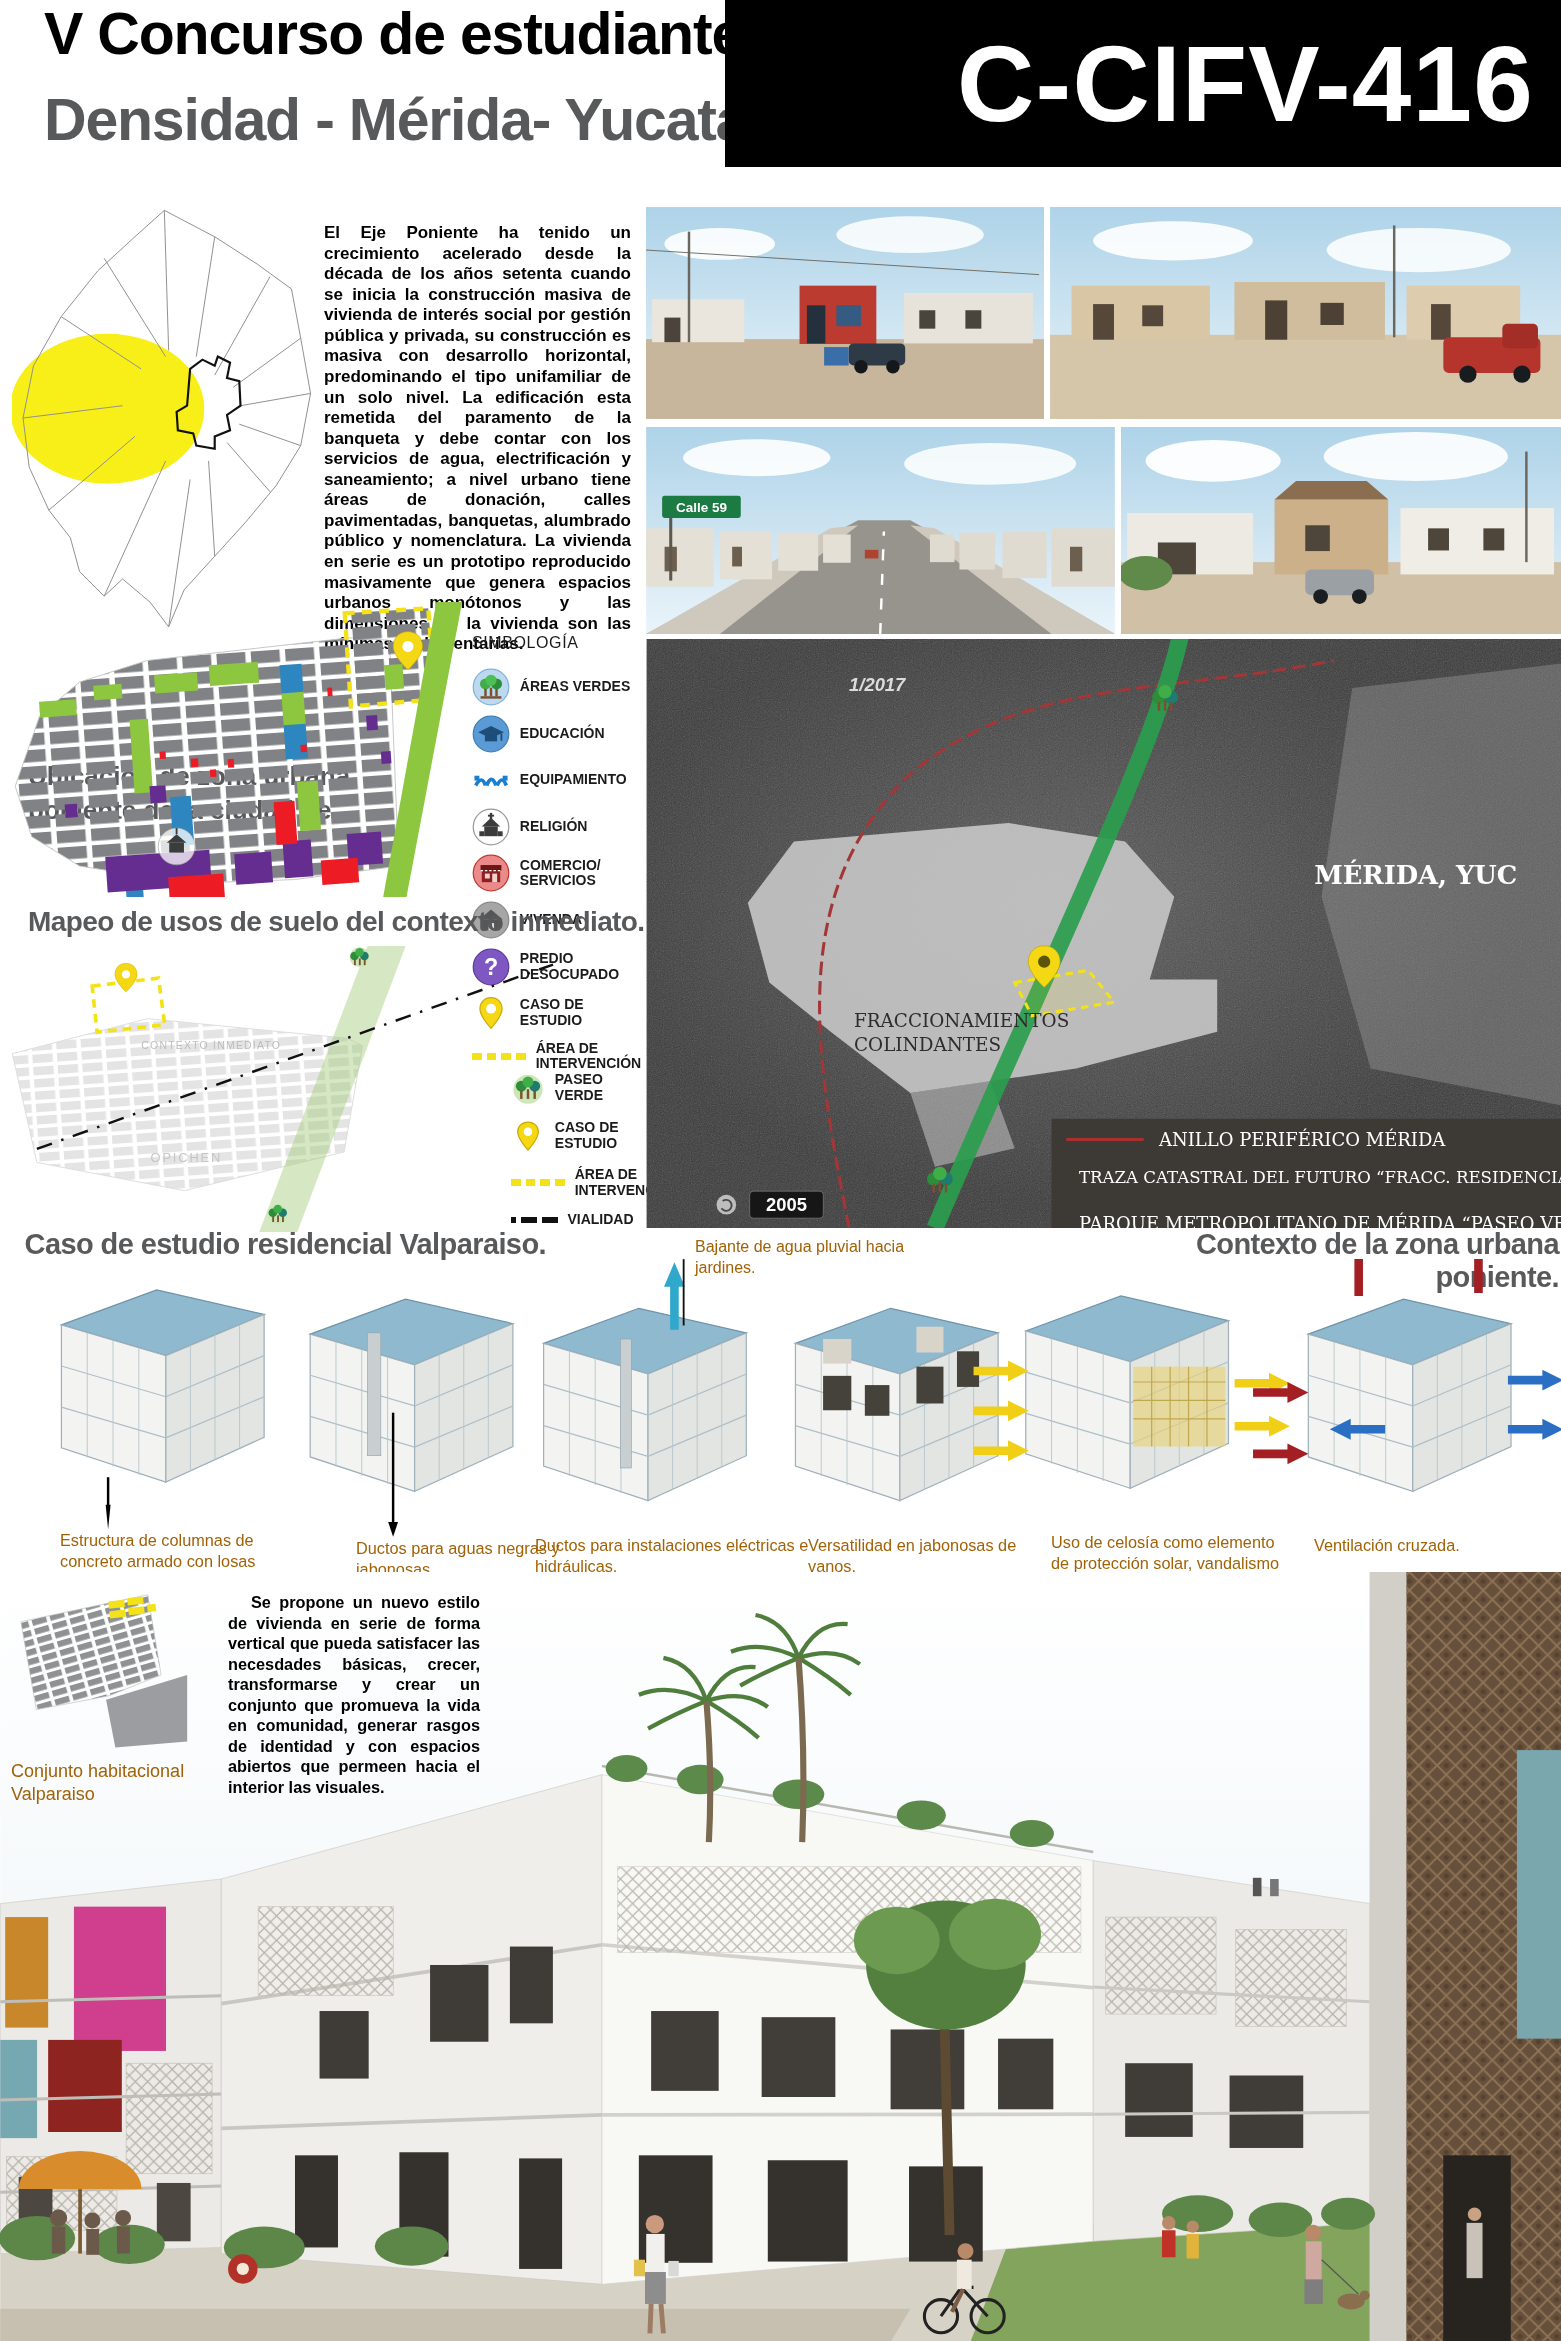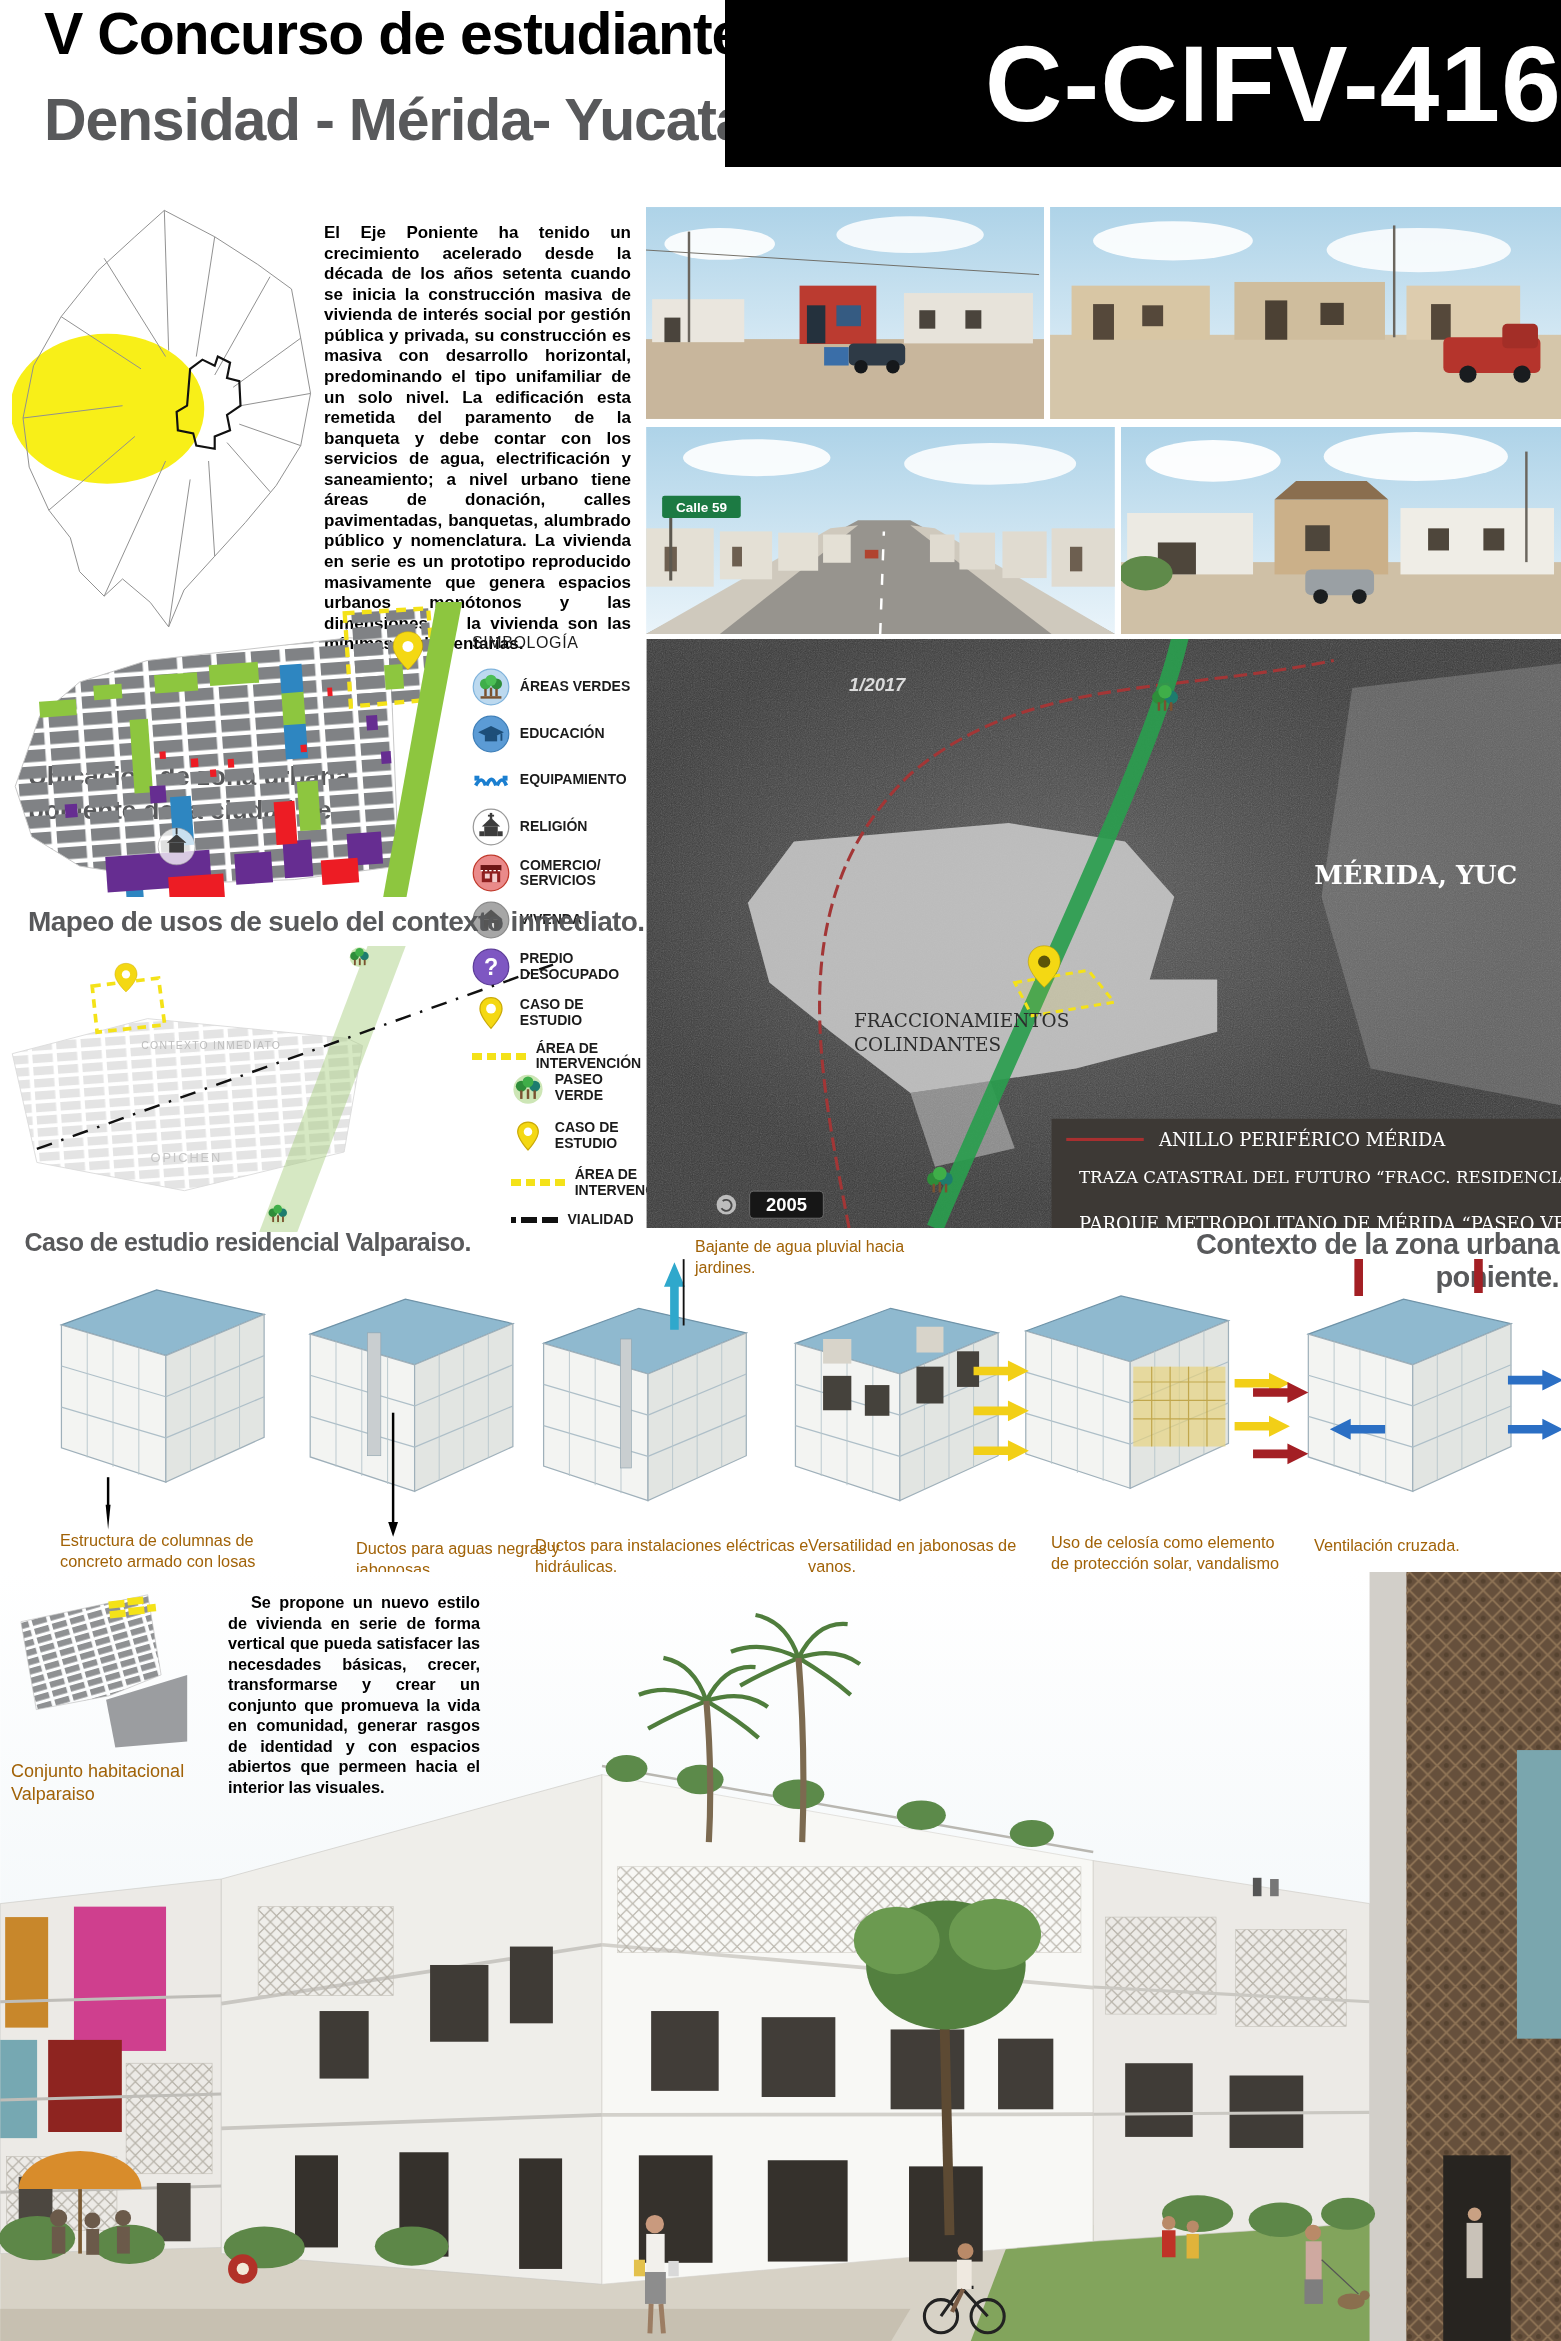--- a/index.html
+++ b/index.html
@@ -2,21 +2,21 @@
 <html style="font-size:9.8px"><head>
 <meta charset="utf-8">
 <style>
   html,body{margin:0;padding:0;background:#fff;font-family:"Liberation Sans",sans-serif;}
   .poster{position:relative;width:1562px;height:2342px;background:#fff;overflow:hidden;}
   .abs{position:absolute;}
   .ttl{font-weight:bold;letter-spacing:-1.2px;line-height:1.02;}
   .hd{font-weight:bold;color:#58595b;}
   .blk{font-weight:bold;color:#000;}
   .banner{background:#000;color:#fff;display:flex;align-items:center;justify-content:flex-end;}
-  .banner span{font-weight:bold;font-size:107px;letter-spacing:1.2px;}
+  .banner span{font-weight:bold;font-size:107px;letter-spacing:1.2px;padding-right:28px;}
   .legend-col{display:flex;flex-direction:column;gap:8.6px;}
   .lrow{display:flex;align-items:center;gap:9.8px;}
   .lrow .txt{font-size:14px;font-weight:bold;color:#1b1b1b;line-height:1.12;}
   .lrow .ic{flex:0 0 auto;}
   .aleg-row{display:flex;align-items:center;gap:14px;margin-bottom:8.6px;}
   .aleg-row .txt{font-family:"DejaVu Serif",serif;color:#fff;font-size:18.4px;white-space:nowrap;}
   .cap{font-weight:normal;color:#a16207;font-size:16.3px;line-height:1.3;}
   .dash-y{display:flex;gap:4.9px;}
   .dash-y i{width:9.8px;height:7.4px;background:#f4e218;}
   .dash-k{display:flex;gap:4.9px;align-items:center;}
@@ -456,21 +456,21 @@
           <circle cx="48" cy="22" r="13" fill="#2e8d3a"></circle>
           <circle cx="32" cy="16" r="14" fill="#1d7c6e"></circle>
           <rect x="13" y="32" width="5" height="20" fill="#7a3b2e"></rect>
           <rect x="29" y="28" width="5" height="24" fill="#7a3b2e"></rect>
           <rect x="45" y="32" width="5" height="20" fill="#7a3b2e"></rect>
         </svg>
       <span class="txt" style="font-size:18px;">PARQUE METROPOLITANO DE MÉRIDA “PASEO VERDE”</span>
     </div>
   </div>
 
-  <div class="abs hd" style="left:24.6px;top:1228px;font-size:25px;letter-spacing:-0.6px;">Caso de estudio residencial Valparaiso.</div>
+  <div class="abs hd" style="left:24.6px;top:1228px;font-size:29px;letter-spacing:-0.6px;">Caso de estudio residencial Valparaiso.</div>
   <div class="abs hd" style="left:1154px;top:1228px;width:405px;font-size:29px;letter-spacing:-0.6px;text-align:right;">Contexto de la zona urbana poniente.</div>
   <div class="abs cap" style="left:695px;top:1237px;width:221px;font-size:16px;">Bajante de agua pluvial hacia jardines.</div>
 
   <svg class="abs" style="left:0;top:1259px;" width="1562" height="289" viewBox="0 0 2543 470">
     <defs>
       <g id="iso">
         <polygon points="5,62 160,5 335,45 175,112" fill="#8fb9cf" stroke="#6f93a8" stroke-width="2"></polygon>
         <line x1="55,42" y1="0"></line>
         <polygon points="5,62 175,112 175,318 5,262" fill="#f3f4f2" stroke="#9fb0ba" stroke-width="2"></polygon>
         <polygon points="175,112 335,45 335,245 175,318" fill="#e2e5e2" stroke="#9fb0ba" stroke-width="2"></polygon>

